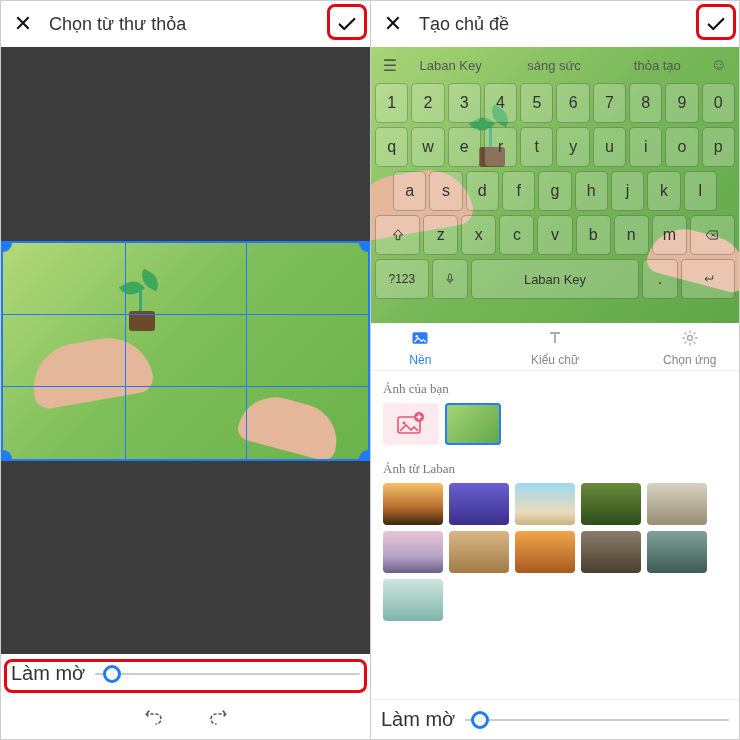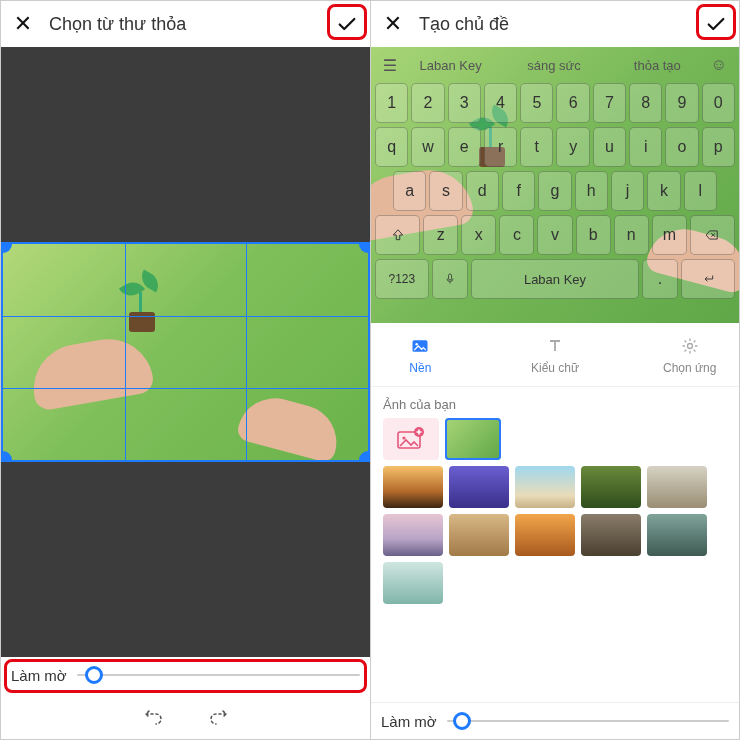--- a/index.html
+++ b/index.html
@@ -24,21 +24,21 @@
   .plant .leaf { position:absolute; width:22px; height:14px; background:#3fa85a; border-radius:0 14px; }
   .plant .leaf.l1 { left:0; top:20px; transform:rotate(-30deg);}
   .plant .leaf.l2 { left:18px; top:12px; transform:rotate(30deg);}
   .plant .soil { position:absolute; left:8px; top:50px; width:26px; height:20px; background:#6b4a2b; border-radius:3px;}
   .crop-rect { position: absolute; left: 0; top: 0; width: 100%; height: 100%; border: 2px solid #1e7aff; }
   .crop-grid-v, .crop-grid-h { position: absolute; background: #1e7aff; }
   .crop-grid-v { width: 1px; top: 0; bottom: 0; }
   .crop-grid-h { height: 1px; left: 0; right: 0; }
   .crop-handle { position: absolute; width: 18px; height: 18px; background: #1e7aff; border-radius: 50%; }
   .slider-row { display: flex; align-items: center; padding: 8px 10px; gap: 10px; }
-  .slider-label { font-size: 15px; color: #333; white-space: nowrap; }
+  .slider-label { font-size: 20px; color: #333; white-space: nowrap; }
   .slider-track { flex: 1; height: 20px; position: relative; display: flex; align-items: center; }
   .slider-line { height: 2px; width: 100%; background: #ccc; border-radius: 1px; }
   .slider-thumb { position: absolute; width: 18px; height: 18px; border: 3px solid #1e7aff; background: #fff; border-radius: 50%; }
   .undo-row { height: 46px; display: flex; align-items: center; justify-content: center; gap: 40px; }
   .undo-row svg { width: 24px; height: 24px; }
   
   .kbd-preview { height: 276px; position: relative; background: linear-gradient(135deg,#a8d576 0%,#76b757 50%,#5fa748 100%); overflow: hidden; }
   .kbd-preview .hand.left { left: -20px; bottom: 90px; }
   .kbd-preview .hand.right { right: -10px; bottom: 40px; }
   .kbd-preview .plant { left: 100px; top: 50px; }
@@ -48,34 +48,34 @@
   .sugg .emoji { flex: 0 0 20px; font-size: 16px; }
   .krow { display: flex; padding: 0 4px; gap: 3px; margin-bottom: 4px; }
   .key { flex: 1; height: 40px; border: 1px solid rgba(0,0,0,0.25); border-radius: 5px; display: flex; align-items: center; justify-content: center; font-size: 16px; color: #333; background: rgba(255,255,255,0.22); }
   .krow.r3 { padding: 0 22px; }
   .key.shift, .key.bksp { flex: 1.3; }
   .key.mode { flex: 1.5; font-size: 12px; }
   .key.mic { flex: 1; }
   .key.space { flex: 4.8; font-size: 13px; }
   .key.dot { flex: 1; }
   .key.enter { flex: 1.5; }
-  .tabbar { height: 64px; display: flex; border-bottom: 1px solid #eee; gap: 36px; }
+  .tabbar { height: 48px; display: flex; border-bottom: 1px solid #eee; gap: 36px; }
   .tab { flex: 1; display: flex; flex-direction: column; align-items: center; justify-content: center; gap: 4px; font-size: 12px; color: #888; cursor: pointer; }
   .tab.active { color: #2a7bff; }
   .tab .ic { width: 22px; height: 22px; display: flex; align-items: center; justify-content: center; }
   .tab .ic svg { width: 20px; height: 20px; }
   .section-title { font-size: 13px; color: #777; padding: 10px 12px 6px; }
   .thumbs { display: flex; gap: 6px; padding: 0 12px 6px; flex-wrap: wrap; }
   .thumb { width: 56px; height: 42px; border-radius: 4px; overflow: hidden; position: relative; }
   .thumb.add { background: #fdeaee; display:flex; align-items:center; justify-content:center; }
   .thumb.add svg { width: 28px; height: 24px; }
   .thumb.plantimg { background: linear-gradient(135deg,#a8d576,#5fa748); }
   .thumb.sel { outline: 2px solid #2a7bff; outline-offset: -2px; }
   .laban-thumbs .thumb { width: 60px; height: 42px; }
-  .scroll { flex:1; overflow:hidden; }
+  .scroll { flex:1; overflow:hidden;font-family:Liberation Serif, serif; }
   .grad-sunset1 { background: linear-gradient(180deg,#f6c16b 0%,#b46a2b 60%,#3b2612 100%); }
   .grad-purple  { background: linear-gradient(180deg,#6a5fd0 0%,#3a2f8a 100%); }
   .grad-beach   { background: linear-gradient(180deg,#9fd8ef 0%,#e9dcb9 70%,#c9b185 100%); }
   .grad-bamboo  { background: linear-gradient(180deg,#6a8a3c 0%,#2e4d1b 100%); }
   .grad-resort  { background: linear-gradient(180deg,#d6d2c3 0%,#9a8e74 100%); }
   .grad-skypink { background: linear-gradient(180deg,#e7c6d4 0%,#b7a4c6 60%,#6a6088 100%); }
   .grad-dunes   { background: linear-gradient(180deg,#d8b887 0%,#a17a47 100%); }
   .grad-amber   { background: linear-gradient(180deg,#f2a64a 0%,#a85a1f 100%); }
   .grad-city    { background: linear-gradient(180deg,#8a7c6a 0%,#4a4030 100%); }
   .grad-mist    { background: linear-gradient(180deg,#7fa39a 0%,#3f5a53 100%); }
@@ -277,20 +277,21 @@
               <rect x="1" y="5" width="22" height="16" rx="2" fill="none" stroke="#e6567a" stroke-width="1.6"></rect>
               <circle cx="7" cy="11" r="1.6" fill="#e6567a"></circle>
               <path d="M3 19l6-6 5 5 3-3 4 4" stroke="#e6567a" stroke-width="1.6" fill="none"></path>
               <circle cx="22" cy="5" r="5" fill="#e6567a"></circle>
               <path d="M22 2.5v5M19.5 5h5" stroke="#fff" stroke-width="1.6"></path>
             </svg>
         </div>
         <div class="thumb plantimg sel"></div>
       </div>
 
+      <div class="section-title">Ảnh từ Laban</div>
       <div class="thumbs laban-thumbs">
         <div class="thumb grad-sunset1"></div>
         <div class="thumb grad-purple"></div>
         <div class="thumb grad-beach"></div>
         <div class="thumb grad-bamboo"></div>
         <div class="thumb grad-resort"></div>
         <div class="thumb grad-skypink"></div>
         <div class="thumb grad-dunes"></div>
         <div class="thumb grad-amber"></div>
         <div class="thumb grad-city"></div>

